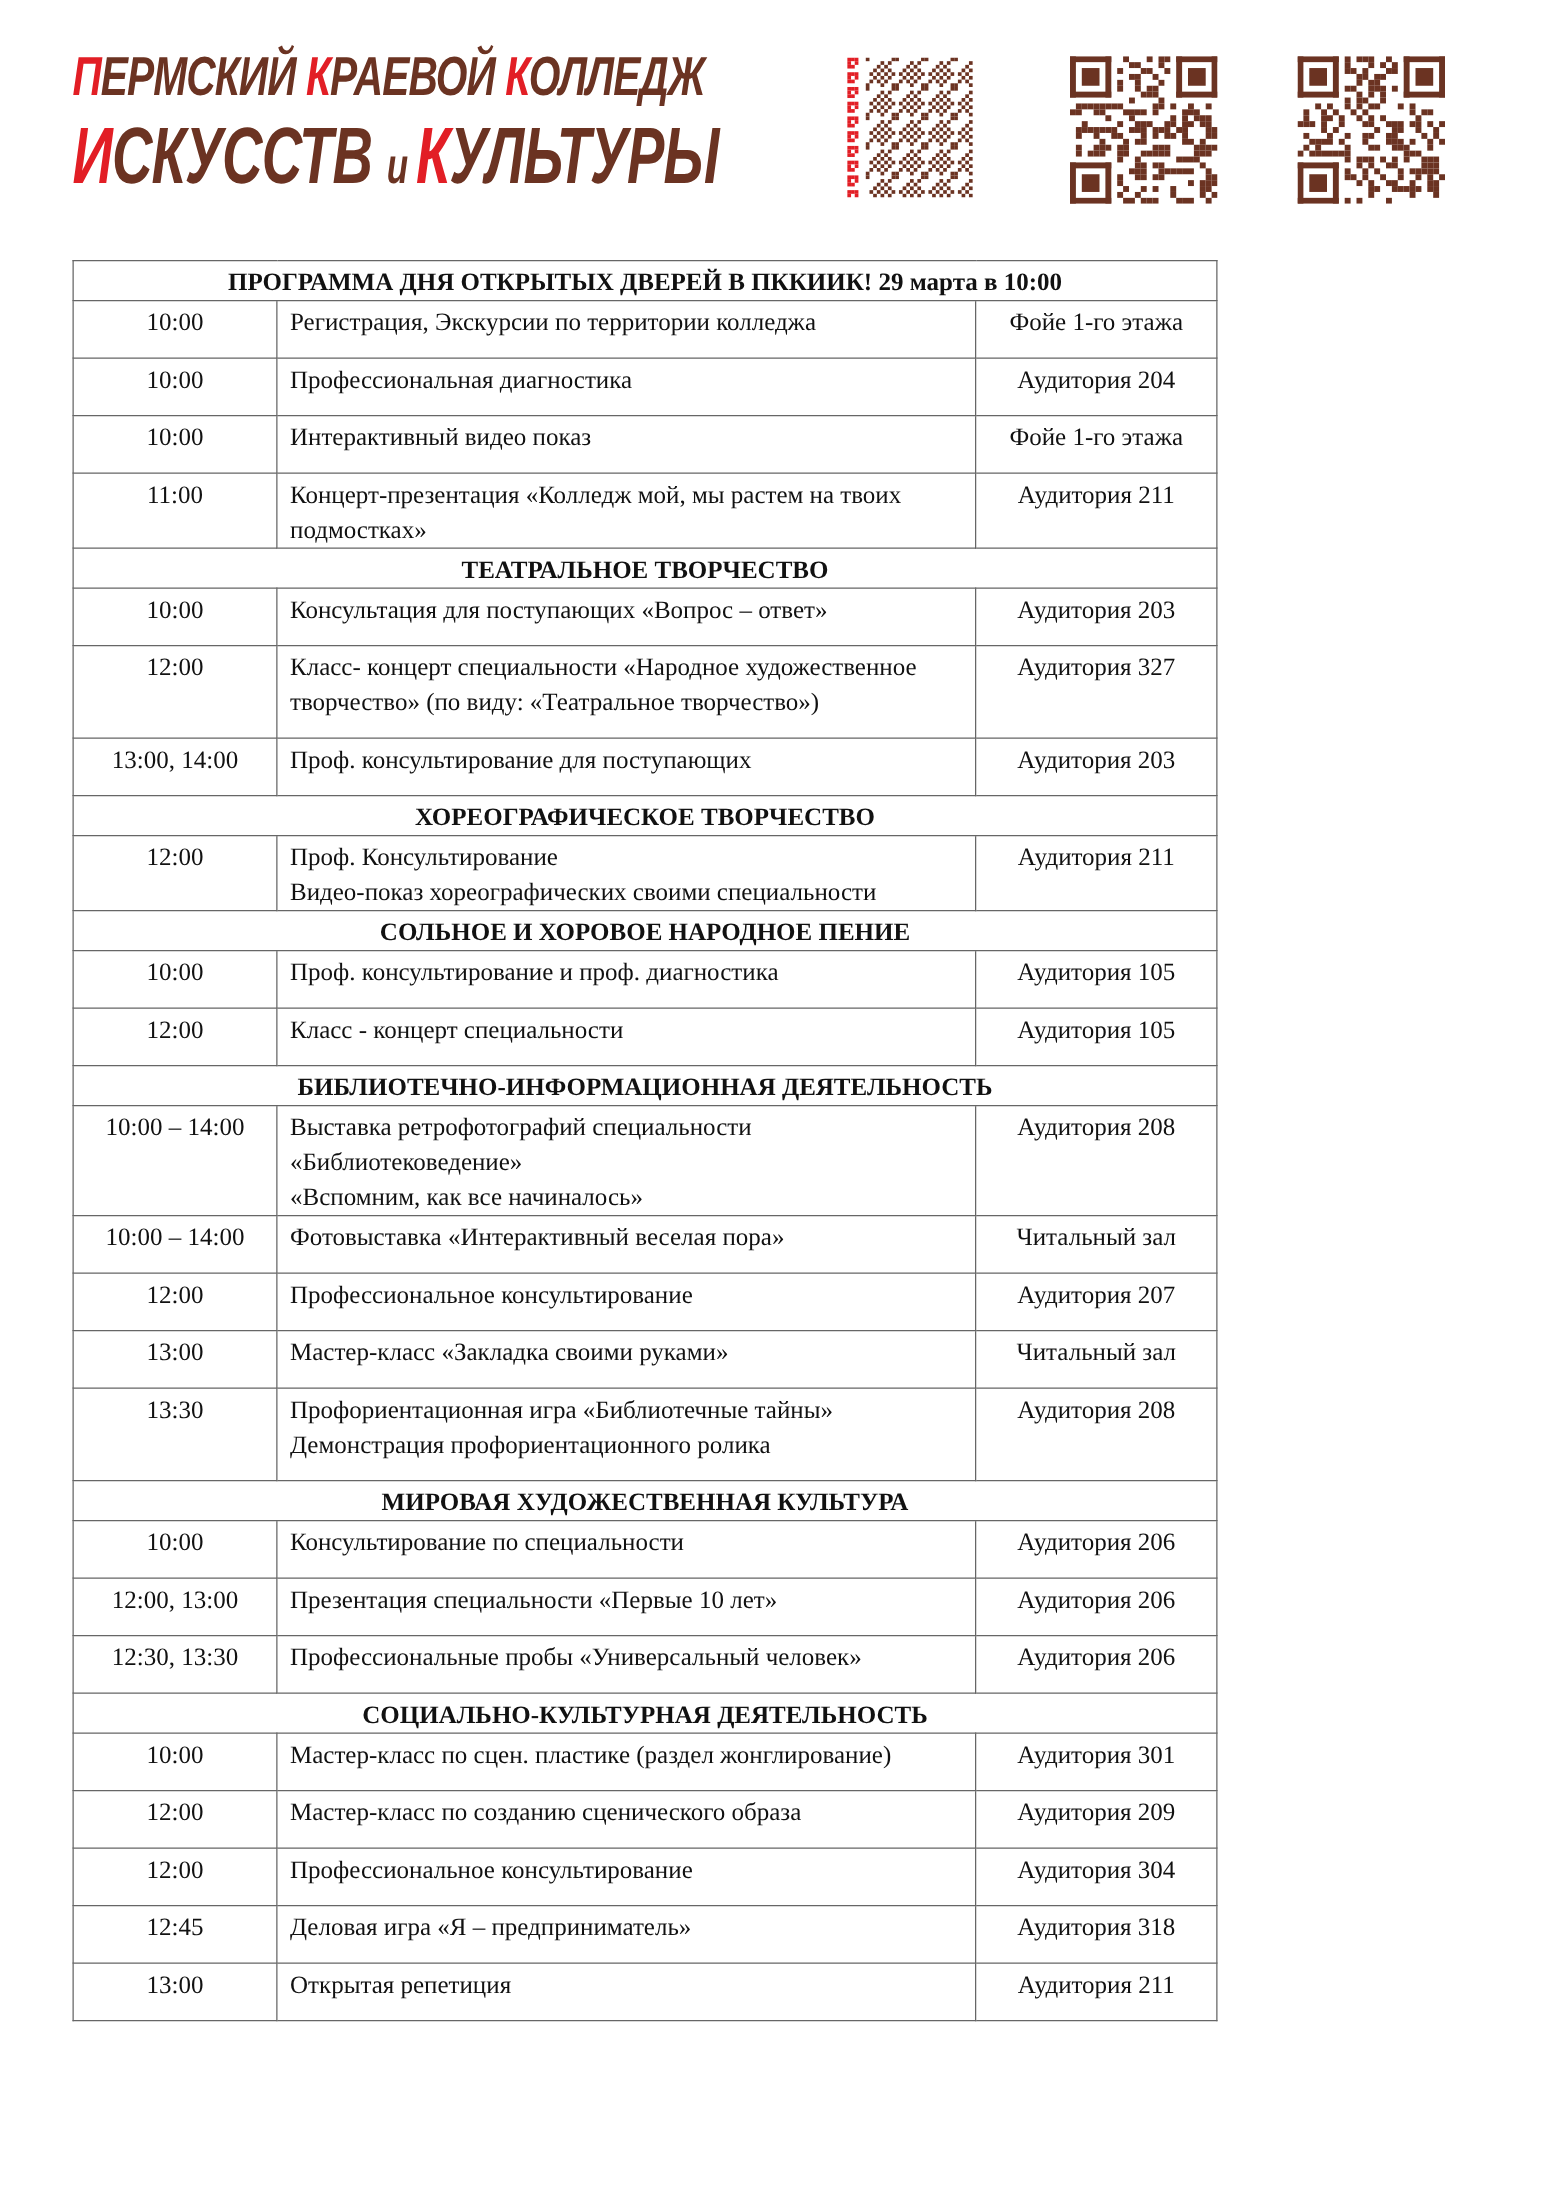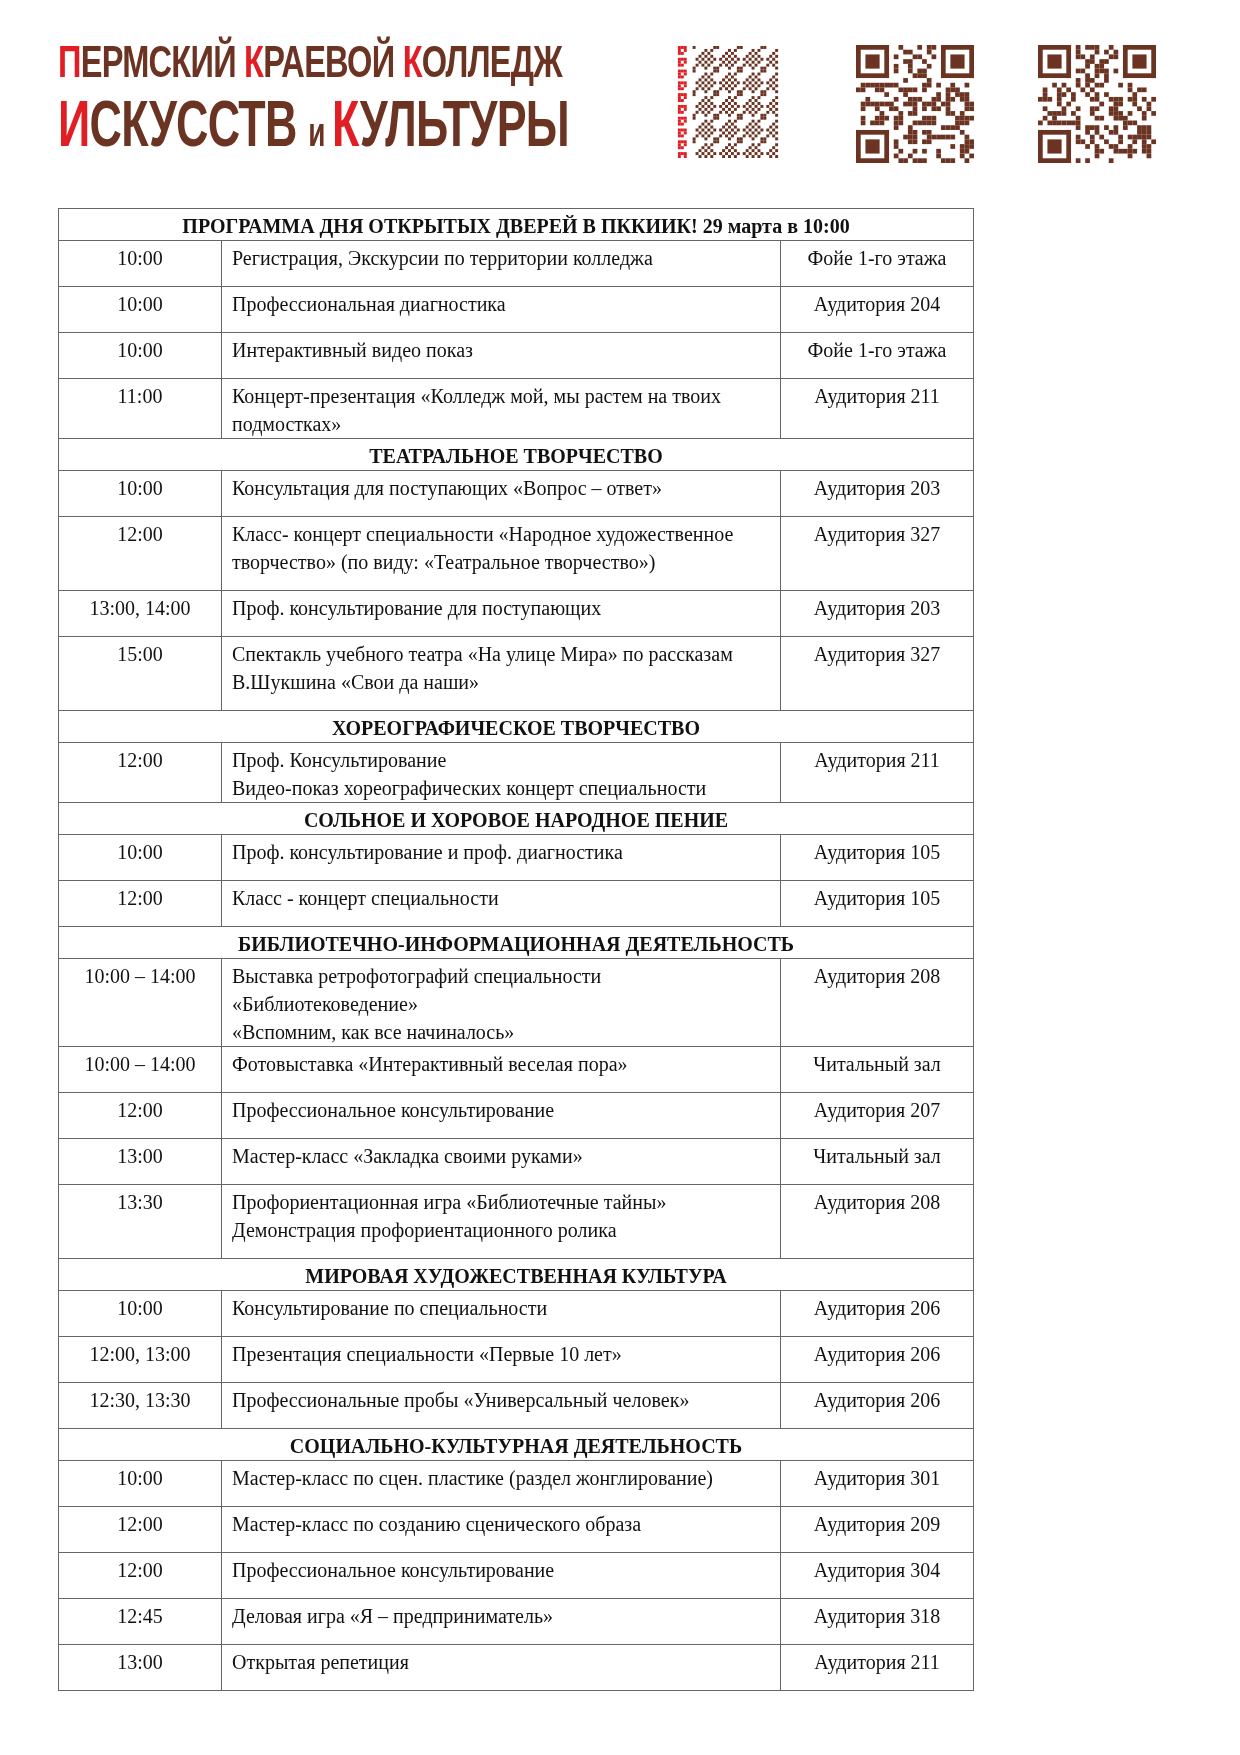--- a/index.html
+++ b/index.html
@@ -1,17 +1,17 @@
 <!DOCTYPE html>
 <html><head>
 <meta charset="utf-8">
 <style>
   html, body { margin: 0; padding: 0; background: #ffffff; }
   body { width: 1240px; height: 1755px; position: relative; overflow: hidden; font-family: "Liberation Serif", serif; color: #111; }
-  .logo { position: absolute; left: 58px; top: 40px; }
+  .logo { position: absolute; left: 58px; top: 40px; font-style: italic; }
   .logo-line { font-family: "Liberation Sans", sans-serif; font-weight: bold; color: #6b3322; letter-spacing: -1px; transform-origin: left top; white-space: nowrap; line-height: 1; }
   .logo-line.l1 { font-size: 44px; transform: scaleX(0.74); height: 52px; }
   .logo-line.l2 { font-size: 64px; transform: scaleX(0.70); height: 66px; }
   .logo-line .red { color: #e21e25; }
   .logo-line .small { font-size: 40px; }
   .ornament { position: absolute; left: 677px; top: 46px; width: 102px; height: 112px; }
   .qr { position: absolute; top: 45px; width: 118px; height: 118px; }
   .qr1 { left: 856px; }
   .qr2 { left: 1038px; }
 
@@ -935,35 +935,28 @@
         </td>
         <td class="place">Аудитория 327</td>
       </tr>
       <tr class="r1">
         <td class="time">13:00, 14:00</td>
         <td class="event">
           <div>Проф. консультирование для поступающих</div>
         </td>
         <td class="place">Аудитория 203</td>
       </tr>
-      <tr class="r2">
-        <td class="time">15:00</td>
-        <td class="event">
-          <div>Спектакль учебного театра «На улице Мира» по рассказам В.Шукшина «Свои да наши»</div>
-        </td>
-        <td class="place">Аудитория 327</td>
-      </tr>
       <tr>
         <td colspan="3" class="section">ХОРЕОГРАФИЧЕСКОЕ ТВОРЧЕСТВО</td>
       </tr>
       <tr class="">
         <td class="time">12:00</td>
         <td class="event">
           <div>Проф. Консультирование</div>
-          <div>Видео-показ хореографических концерт специальности</div>
+          <div>Видео-показ хореографических своими специальности</div>
         </td>
         <td class="place">Аудитория 211</td>
       </tr>
       <tr>
         <td colspan="3" class="section">СОЛЬНОЕ И ХОРОВОЕ НАРОДНОЕ ПЕНИЕ</td>
       </tr>
       <tr class="r1">
         <td class="time">10:00</td>
         <td class="event">
           <div>Проф. консультирование и проф. диагностика</div>

